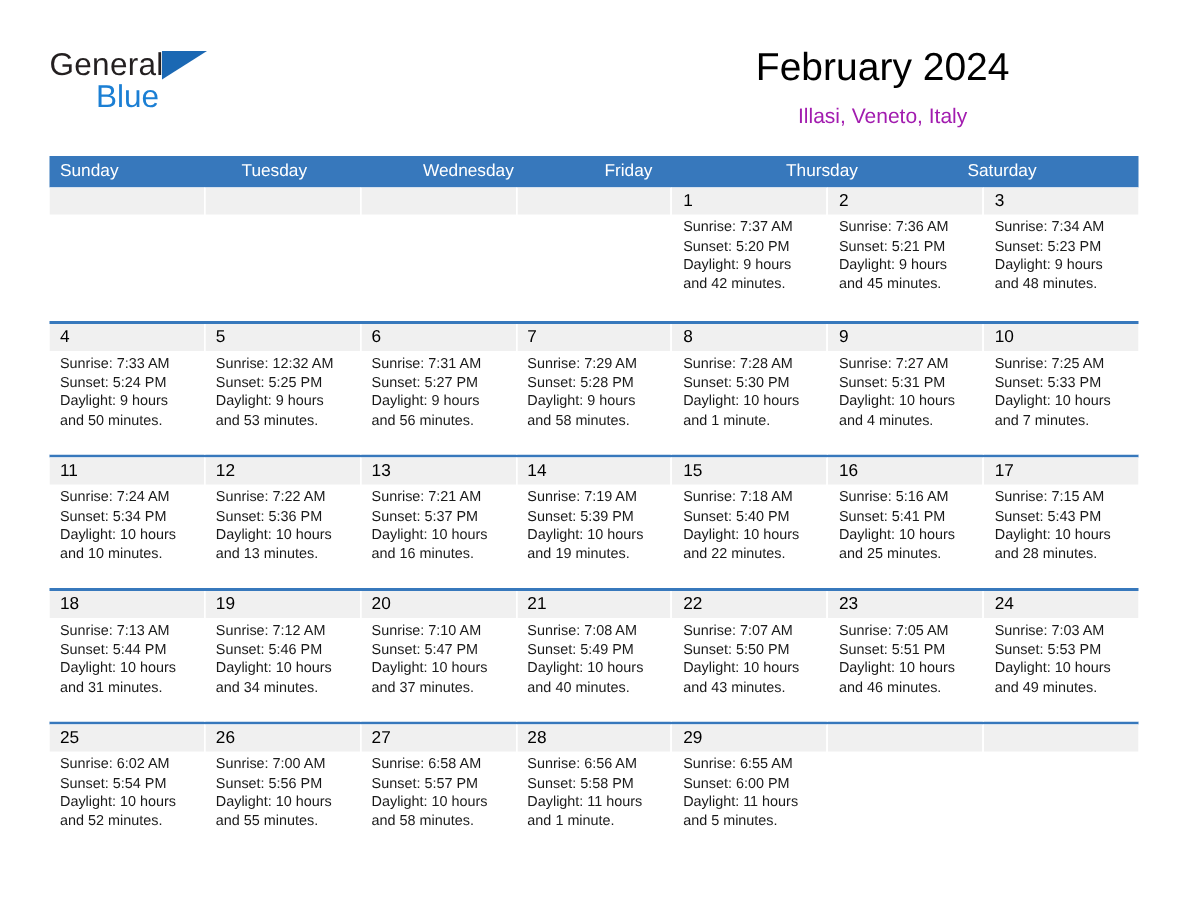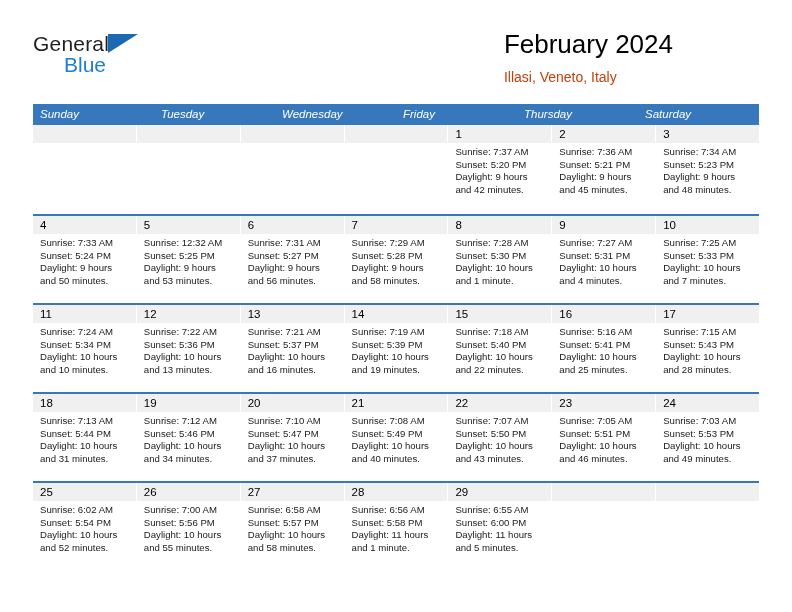--- a/index.html
+++ b/index.html
@@ -64,51 +64,50 @@
     font-size: 21px;
     color: #1b7fd4;
     line-height: 24px;
     white-space: nowrap;
   }
 
   .title-block {
     position: absolute;
     right: 0;
     top: 0;
-    text-align: left;
+    text-align: center;
     margin-left: 45px;
   }
   .cal-title {
     font-size: 26px;
     font-weight: normal;
     color: #000;
     line-height: 32px;
     white-space: nowrap;
   }
   .cal-subtitle {
     font-size: 14px;
-    color: #c2410c;
+    color: #a21caf;
     line-height: 22px;
     margin-top: 6px;
     white-space: nowrap;
   }
 
   
   .calendar {
     position: absolute;
     left: 33px;
     top: 104px;
     width: 726px;
   }
 
   .dow-row {
     display: flex;
     background: #3778bc;
     height: 21px;
-    font-style: italic;
   }
   .dow {
     flex: 1 1 0;
     color: #ffffff;
     font-size: 11.5px;
     line-height: 21px;
     padding-left: 7px;
     box-sizing: border-box;
     white-space: nowrap;
   }

